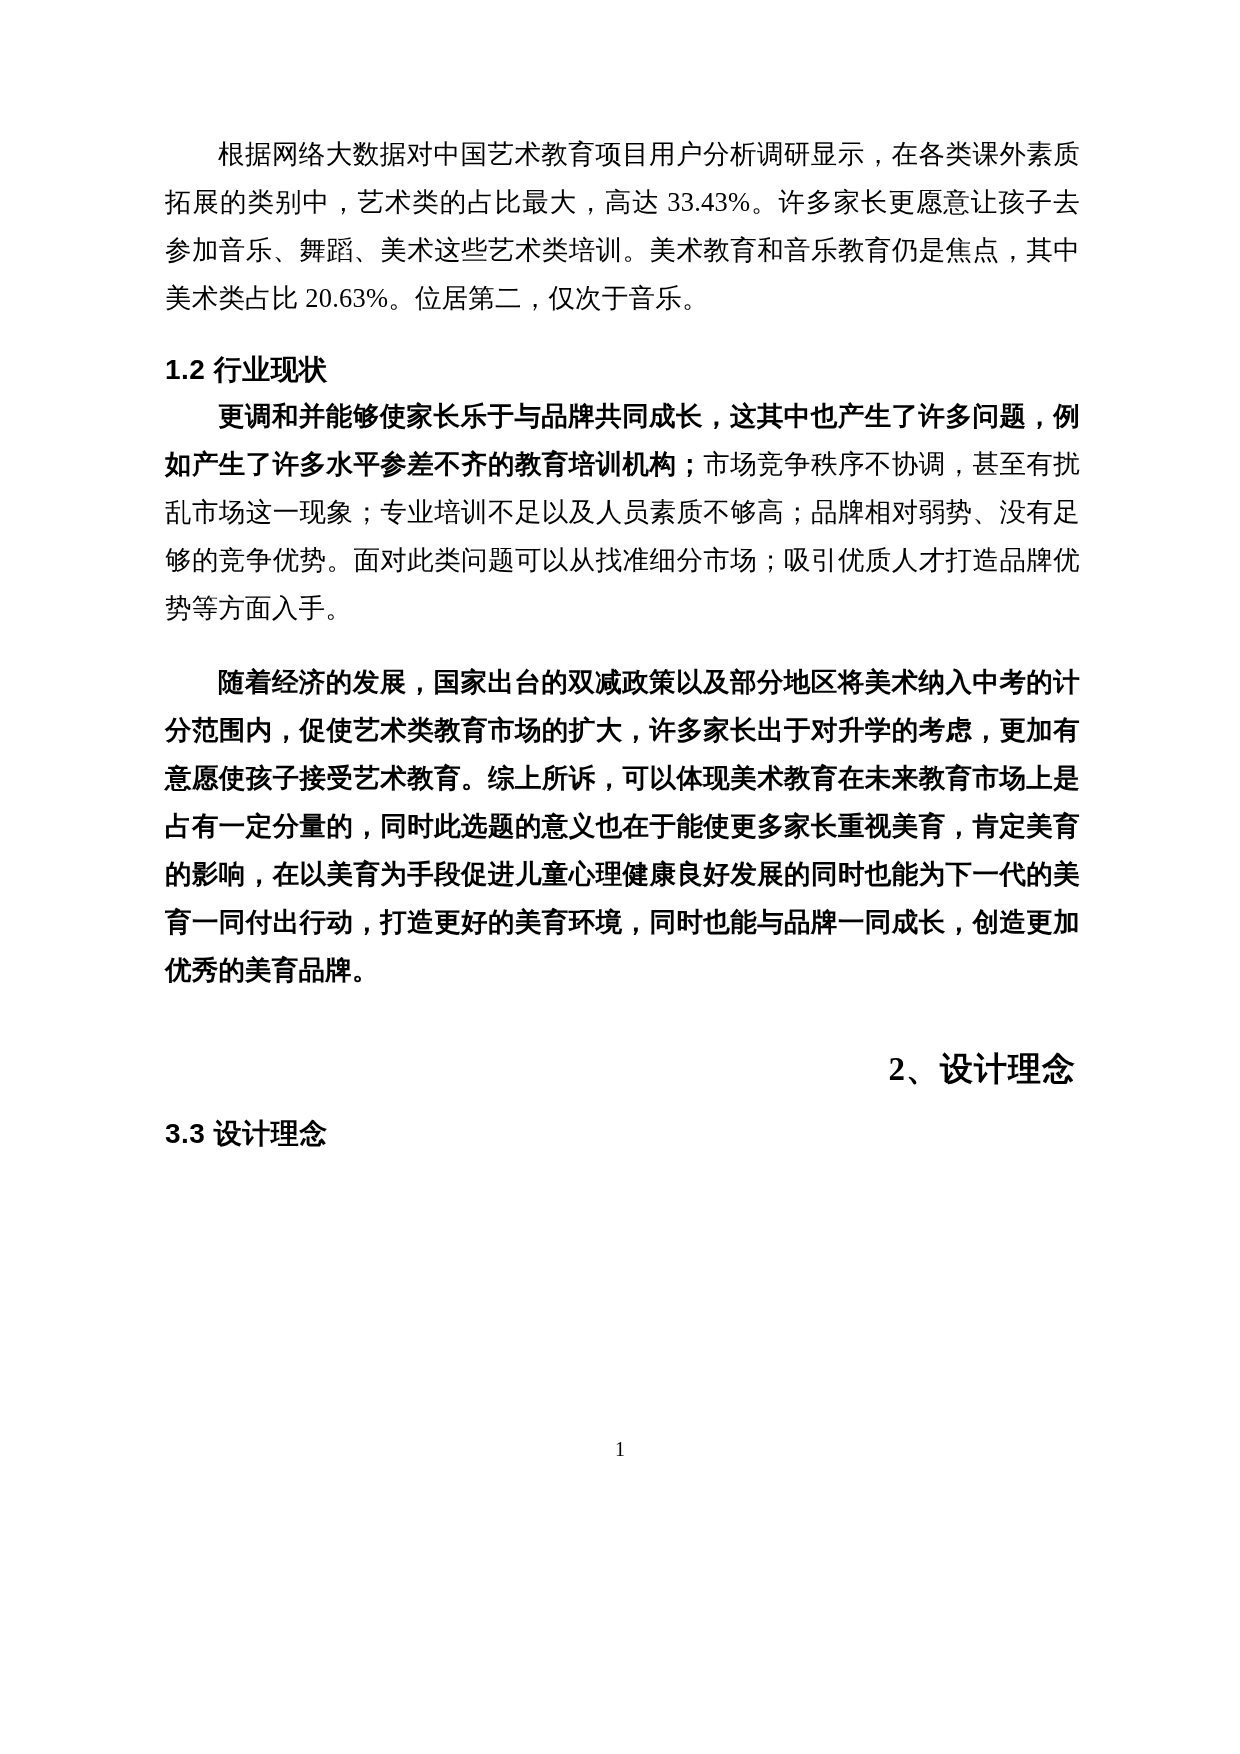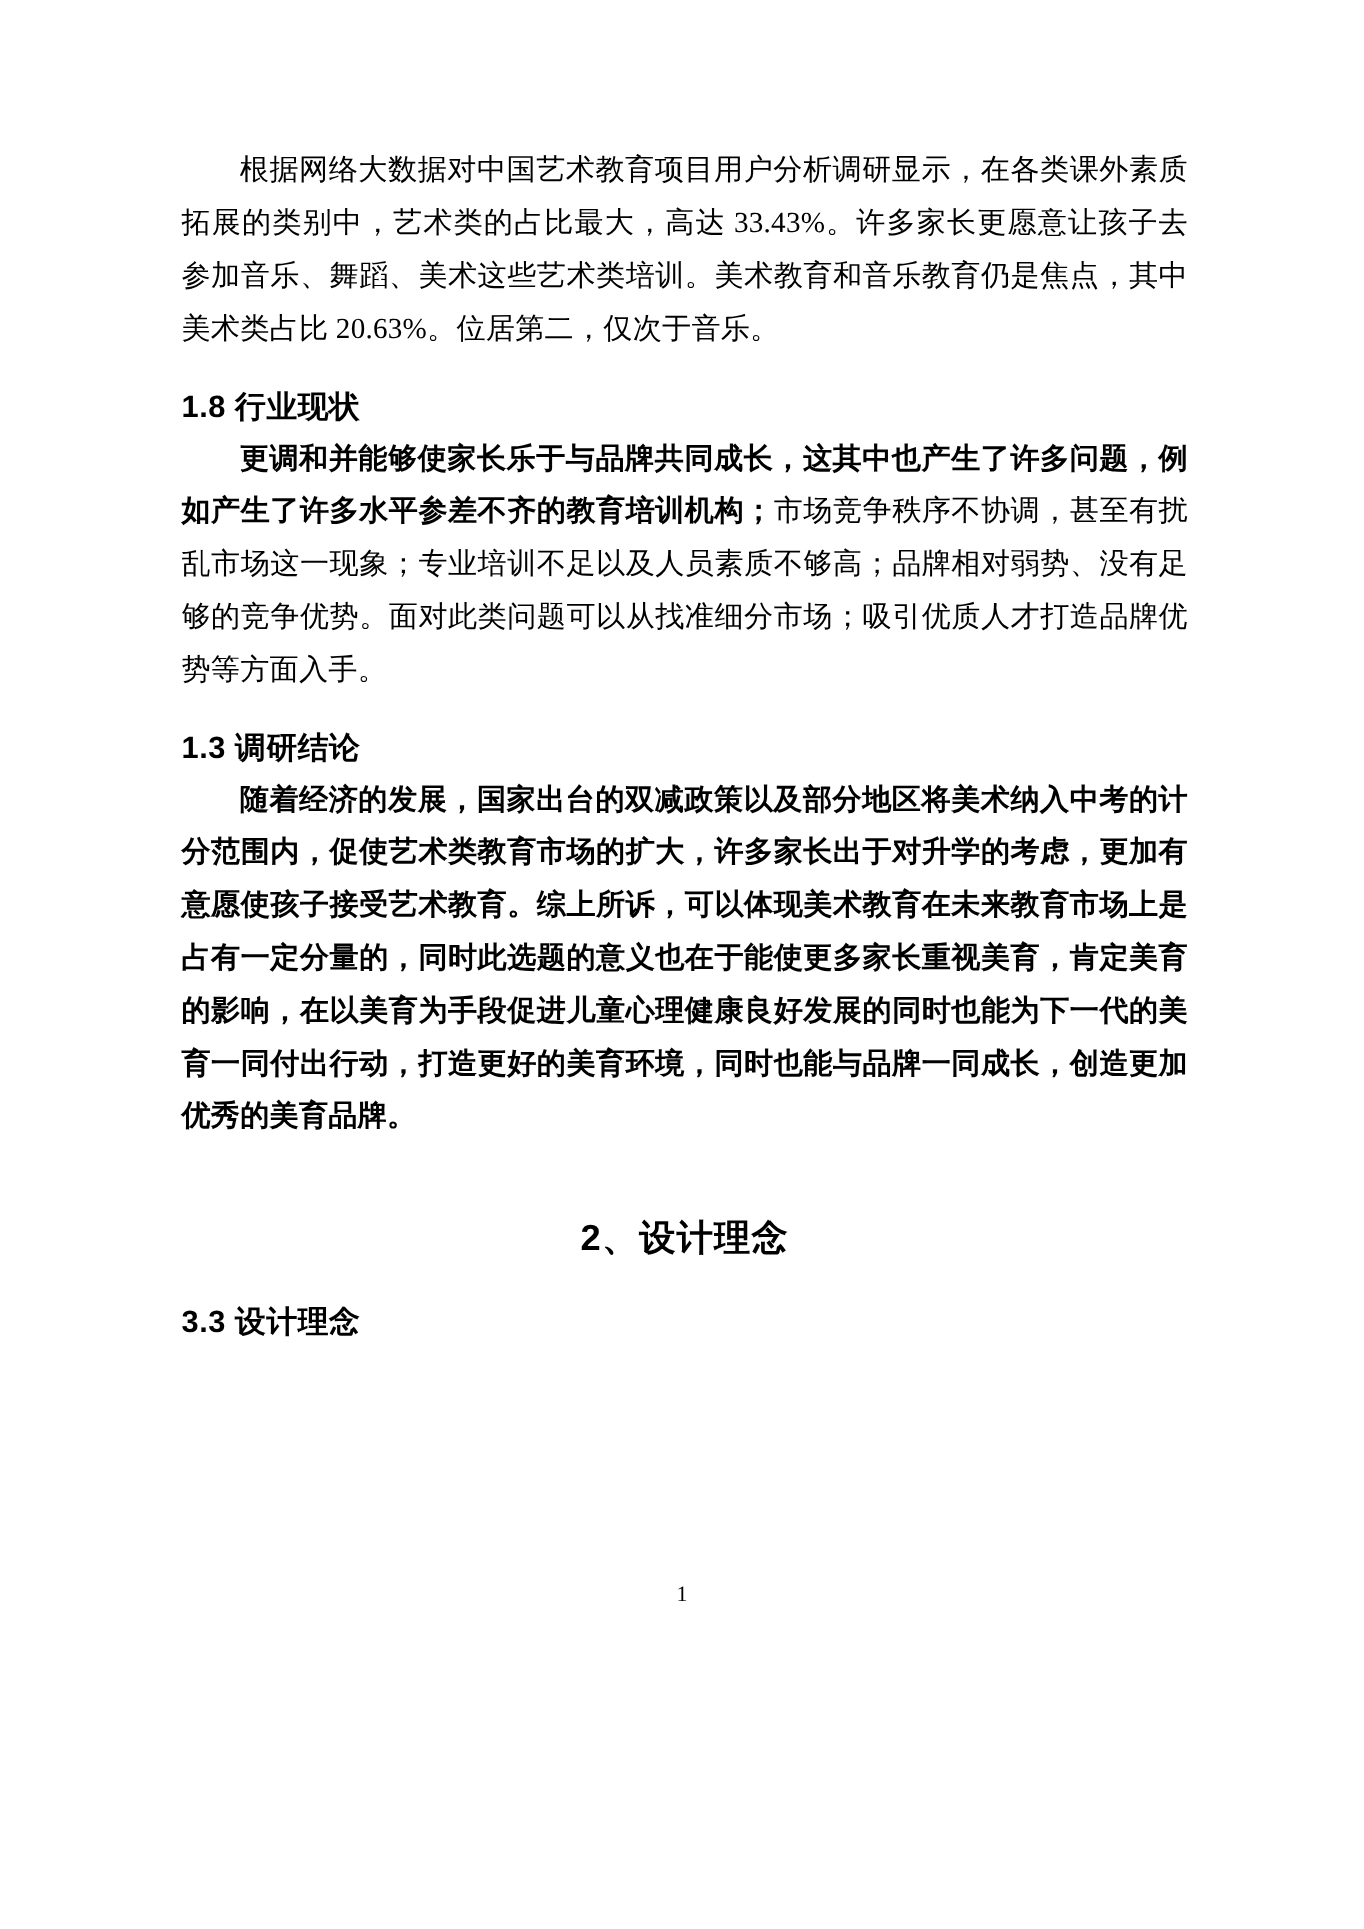--- a/index.html
+++ b/index.html
@@ -50,23 +50,23 @@
     margin: 0;
     font-family: "Liberation Sans", "DejaVu Sans", sans-serif;
     font-size: 28px;
     line-height: 44px;
     font-weight: 700;
     letter-spacing: 0.5px;
   }
 
   
   h1.chapter {
-    margin: 16px;
-    text-align: center;
-    font-family: Liberation Sans, sans-serif;
+    margin: 4px;
+    text-align: right;
+    font-family: Liberation Serif, serif;
     font-size: 33px;
     line-height: 50px;
     font-weight: 700;
     letter-spacing: 1px;
   }
 
   .gap-sm { height: 14px; }
   .gap-md { height: 26px; }
   .gap-lg { height: 46px; }
 
@@ -86,28 +86,27 @@
 <body>
 
 <div class="page">
 
   <div class="content">
 
     <p class="body">根据网络大数据对中国艺术教育项目用户分析调研显示，在各类课外素质拓展的类别中，艺术类的占比最大，高达 33.43%。许多家长更愿意让孩子去参加音乐、舞蹈、美术这些艺术类培训。美术教育和音乐教育仍是焦点，其中美术类占比 20.63%。位居第二，仅次于音乐。</p>
 
     <div class="gap-md"></div>
 
-    <h2 class="sub">1.8 行业现状</h2>
+    <h2 class="sub">1.2 行业现状</h2>
 
     <p class="body"><span class="bold-run">更调和并能够使家长乐于与品牌共同成长，这其中也产生了许多问题，例如产生了许多水平参差不齐的教育培训机构；</span><span class="norm-run">市场竞争秩序不协调，甚至有扰乱市场这一现象；专业培训不足以及人员素质不够高；品牌相对弱势、没有足够的竞争优势。面对此类问题可以从找准细分市场；吸引优质人才打造品牌优势等方面入手。</span></p>
 
 
     <div class="gap-md"></div>
 
-    <h2 class="sub">1.3 调研结论</h2>
 
     <p class="body bold">随着经济的发展，国家出台的双减政策以及部分地区将美术纳入中考的计分范围内，促使艺术类教育市场的扩大，许多家长出于对升学的考虑，更加有意愿使孩子接受艺术教育。综上所诉，可以体现美术教育在未来教育市场上是占有一定分量的，同时此选题的意义也在于能使更多家长重视美育，肯定美育的影响，在以美育为手段促进儿童心理健康良好发展的同时也能为下一代的美育一同付出行动，打造更好的美育环境，同时也能与品牌一同成长，创造更加优秀的美育品牌。</p>
 
     <div class="gap-lg"></div>
 
     <h1 class="chapter">2、设计理念</h1>
 
     <div class="gap-sm"></div>
 
     <h2 class="sub">3.3 设计理念</h2>

